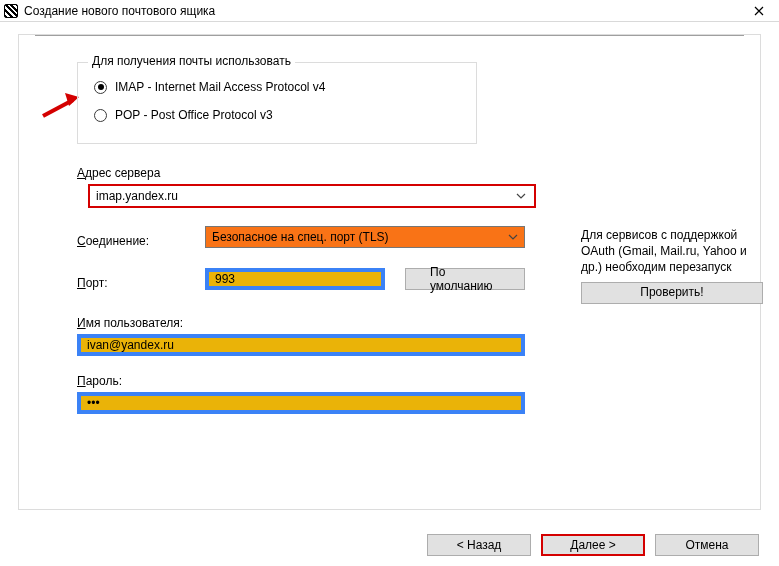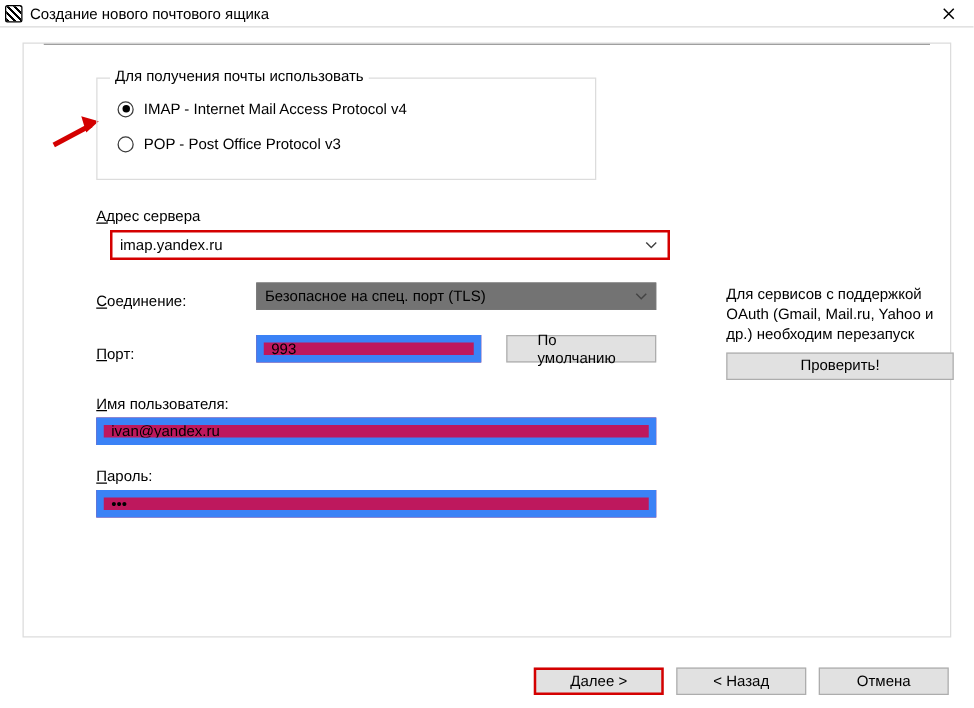--- a/index.html
+++ b/index.html
@@ -76,31 +76,31 @@
   .radio {
     width:13px; height:13px; border:1px solid #3a3a3a; border-radius:50%;
     display:flex; align-items:center; justify-content:center;
     flex-shrink:0;
   }
   .radio .dot { width:6px; height:6px; border-radius:50%; background:#000; }
   .row { display:flex; align-items:flex-end; margin-bottom: 10px; }
   .lbl { width:128px; font-size:12px; }
   .lbl .u { text-decoration:underline; }
   .input {
-    border:6px solid #3b82f6;
-    background:#be185d;
+    border:4px solid #3b82f6;
+    background:#eab308;
     height:22px;
     padding: 2px 6px;
     font-size:12px;
     font-family:inherit;
     color:#000;
   }
   .select {
     border:1px solid #767676;
-    background:#737373;
+    background:#f97316;
     height:22px;
     font-size:12px;
     padding: 0 22px 0 6px;
     display:flex; align-items:center;
     position:relative;
     cursor:pointer;
   }
   .select .chev {
     position:absolute; right:6px; top:50%; transform:translateY(-50%);
   }
@@ -254,16 +254,16 @@
   </div>
 
   <div class="right-col">
     <div>Для сервисов с поддержкой OAuth (Gmail, Mail.ru, Yahoo и др.) необходим перезапуск</div>
     <div class="btn-check">Проверить!</div>
   </div>
 
 </div>
 
 <div class="footer">
+  <div class="btn">&lt;  Назад</div>
   <div class="btn btn-primary">Далее  &gt;</div>
-  <div class="btn">&lt;  Назад</div>
   <div class="btn">Отмена</div>
 </div>
 
 </body></html>

